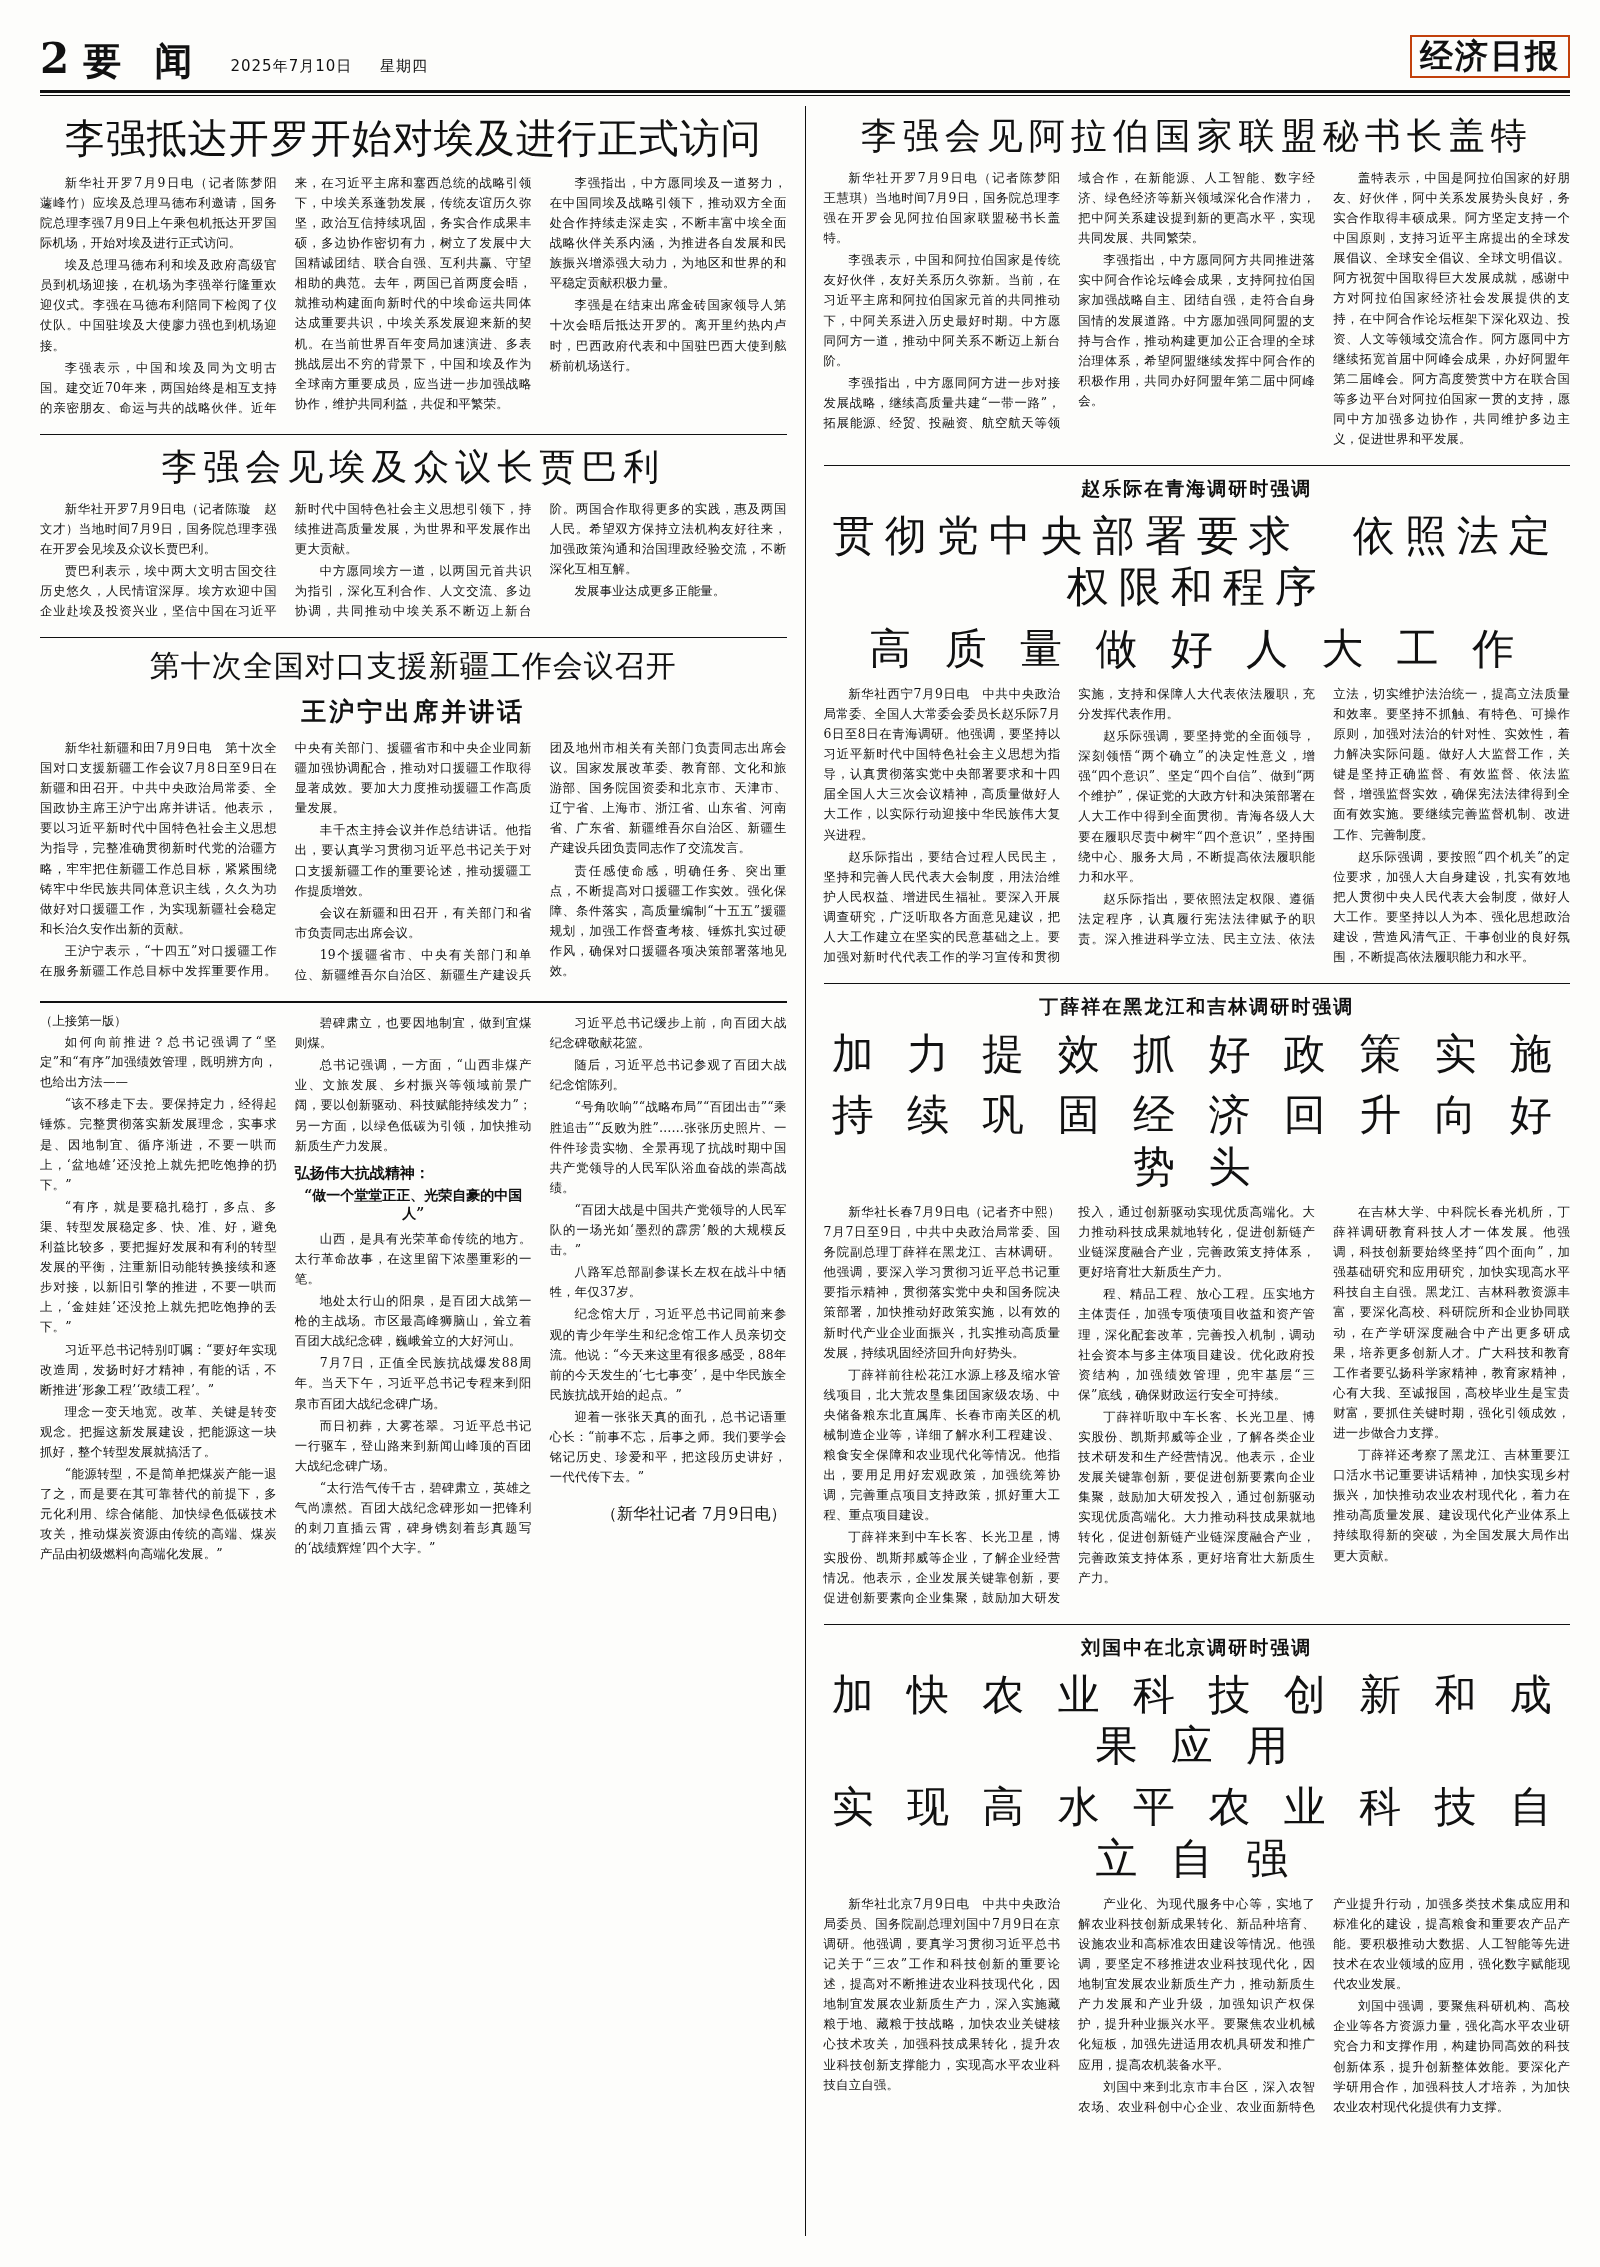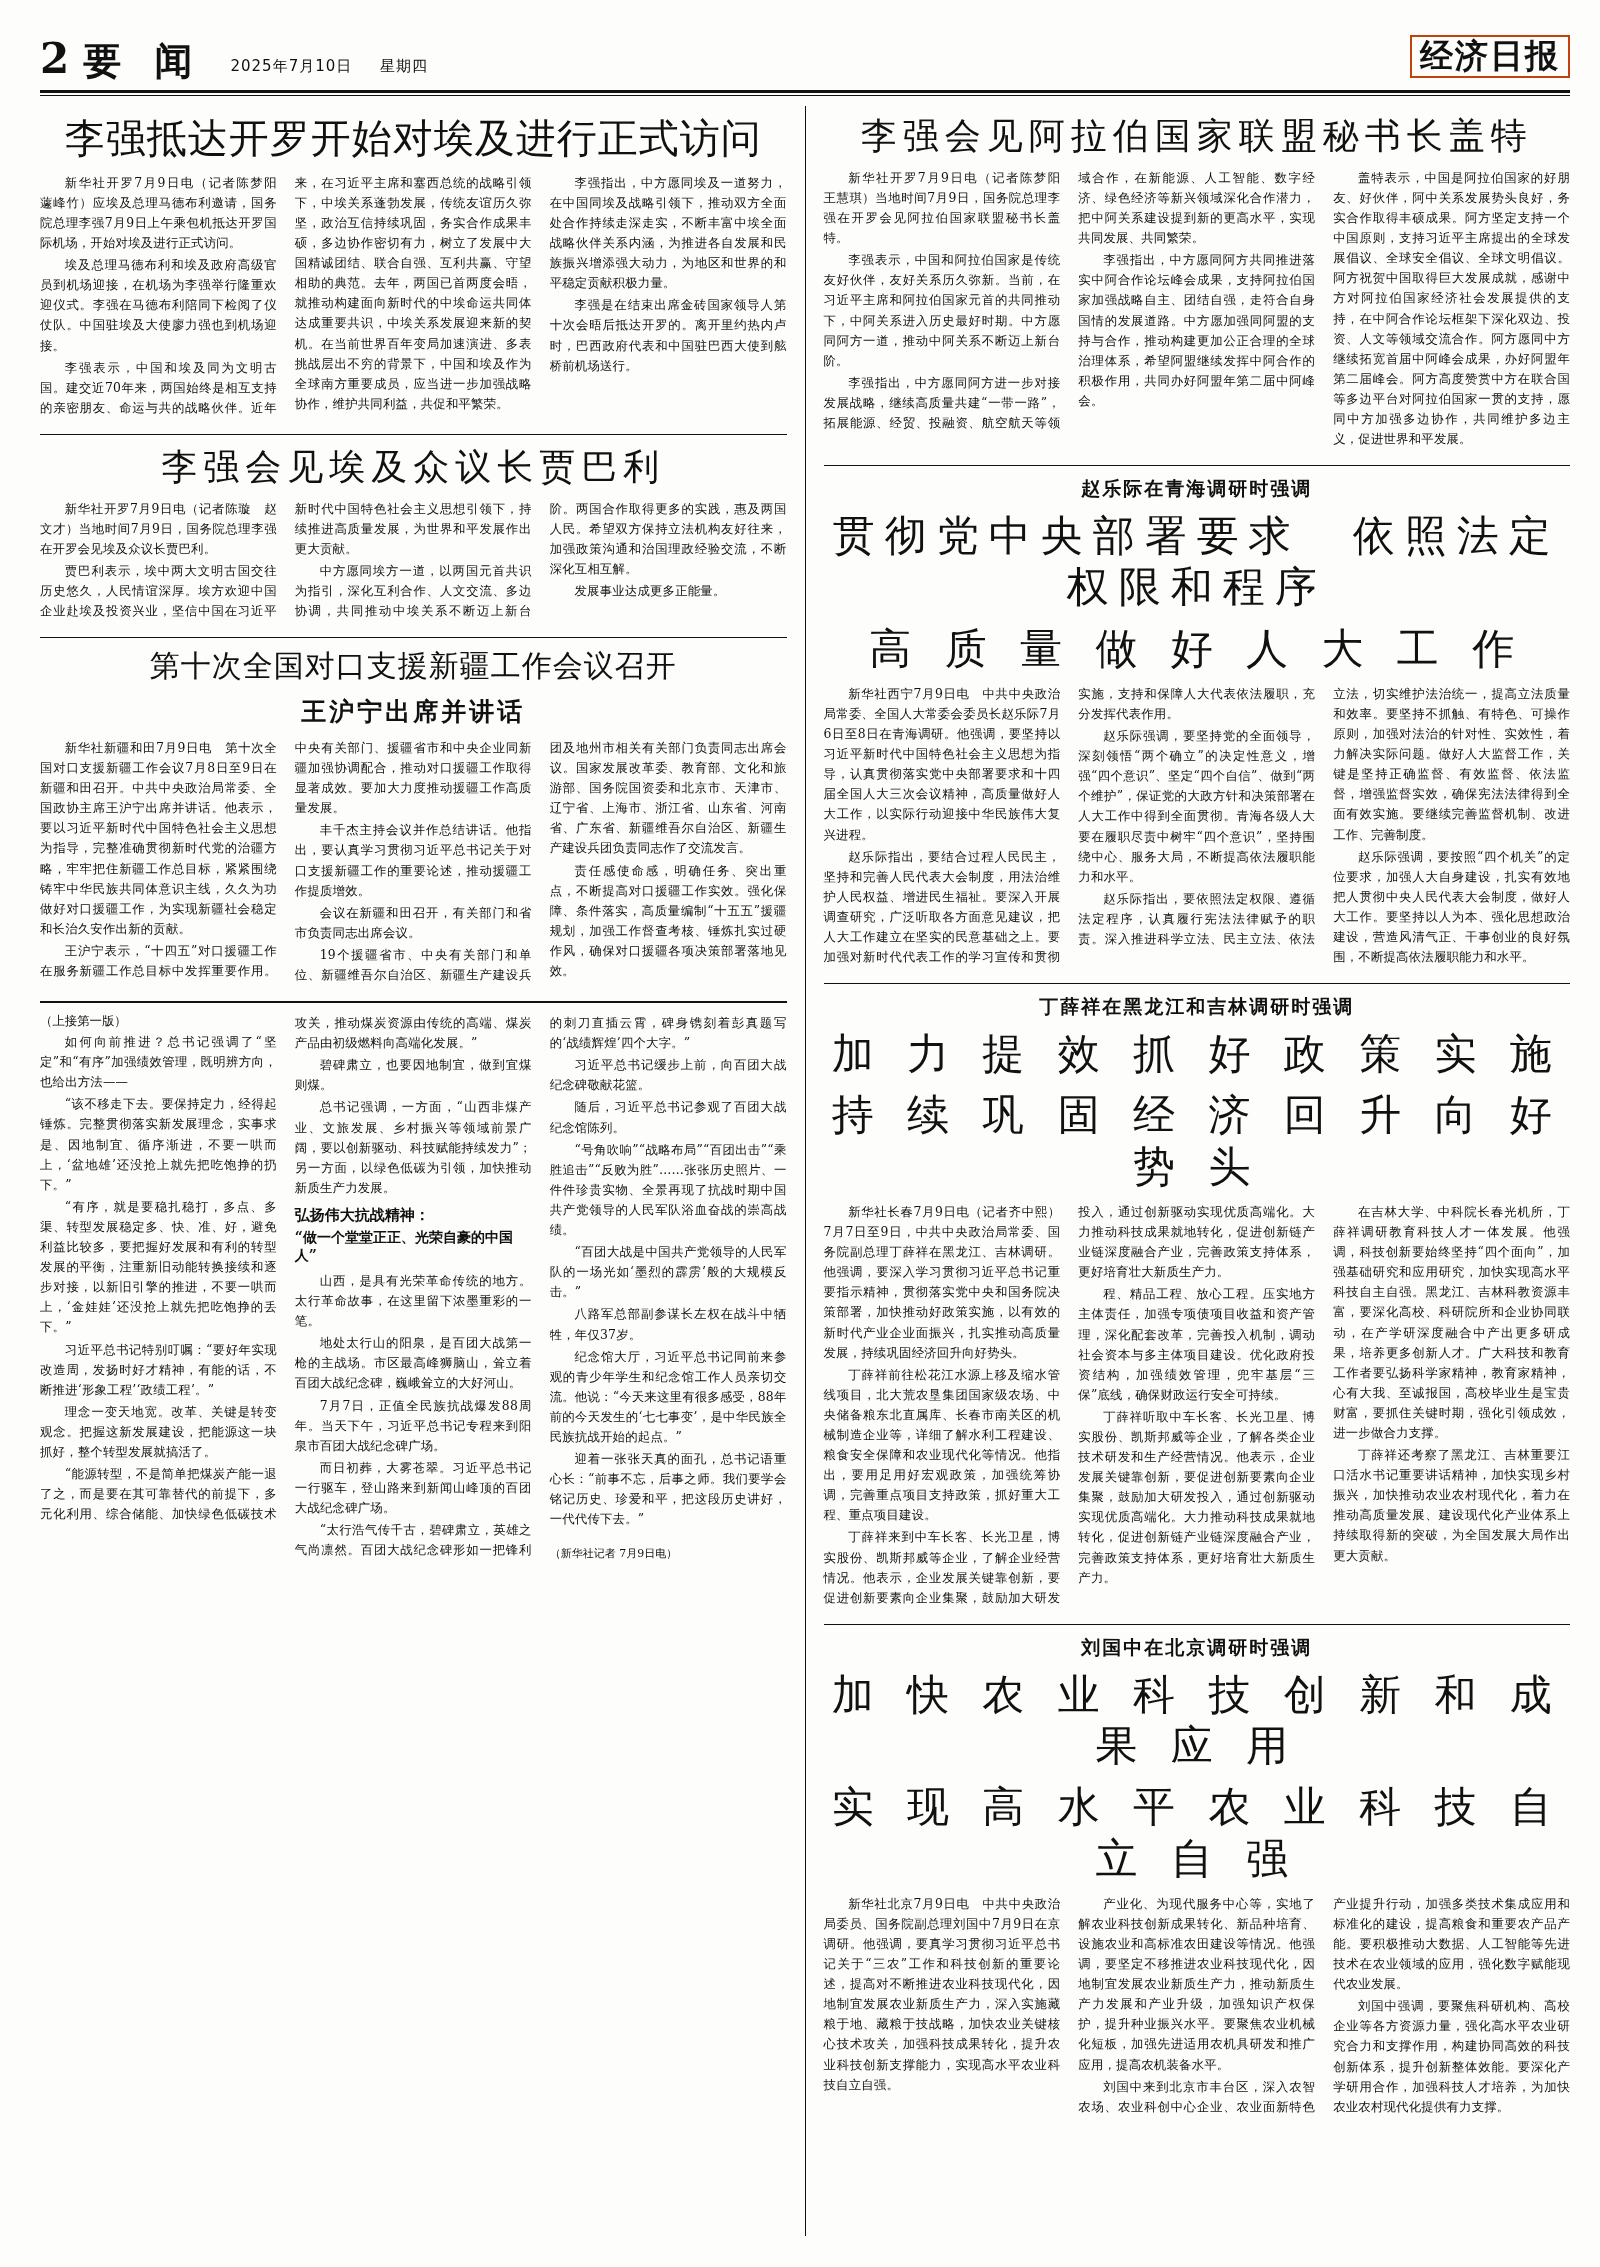--- a/index.html
+++ b/index.html
@@ -91,25 +91,25 @@
     letter-spacing:0.2px;
     -webkit-hyphens:none;hyphens:none;
   }
 
   .sub-sub{
     font-family:"DejaVu Serif","Liberation Serif",serif;
     font-size:15px;font-weight:bold;margin:8px 0 4px 0;
   }
   .quoted{
     font-family:"DejaVu Serif","Liberation Serif",serif;
-    font-size:14px;font-weight:bold;text-align:left;margin:4px 0 6px 0;
+    font-size:14px;font-weight:bold;text-align:center;margin:4px 0 6px 0;
   }
   .signoff{
     font-family:"DejaVu Serif","Liberation Serif",serif;
-    font-size:11px;margin-top:17px;
+    font-size:16px;text-align:right;margin-top:17px;
   }
   .from-p1{
     font-family:"DejaVu Serif","Liberation Serif",serif;
     font-size:12.4px;margin:0 0 2px 0;
   }
   .sep-line{border-top:1px solid #111;margin:12px 0 10px 0;}
   .sep-line.thick{border-top:2px solid #111;}
 </style>
 </head>
 <body>

